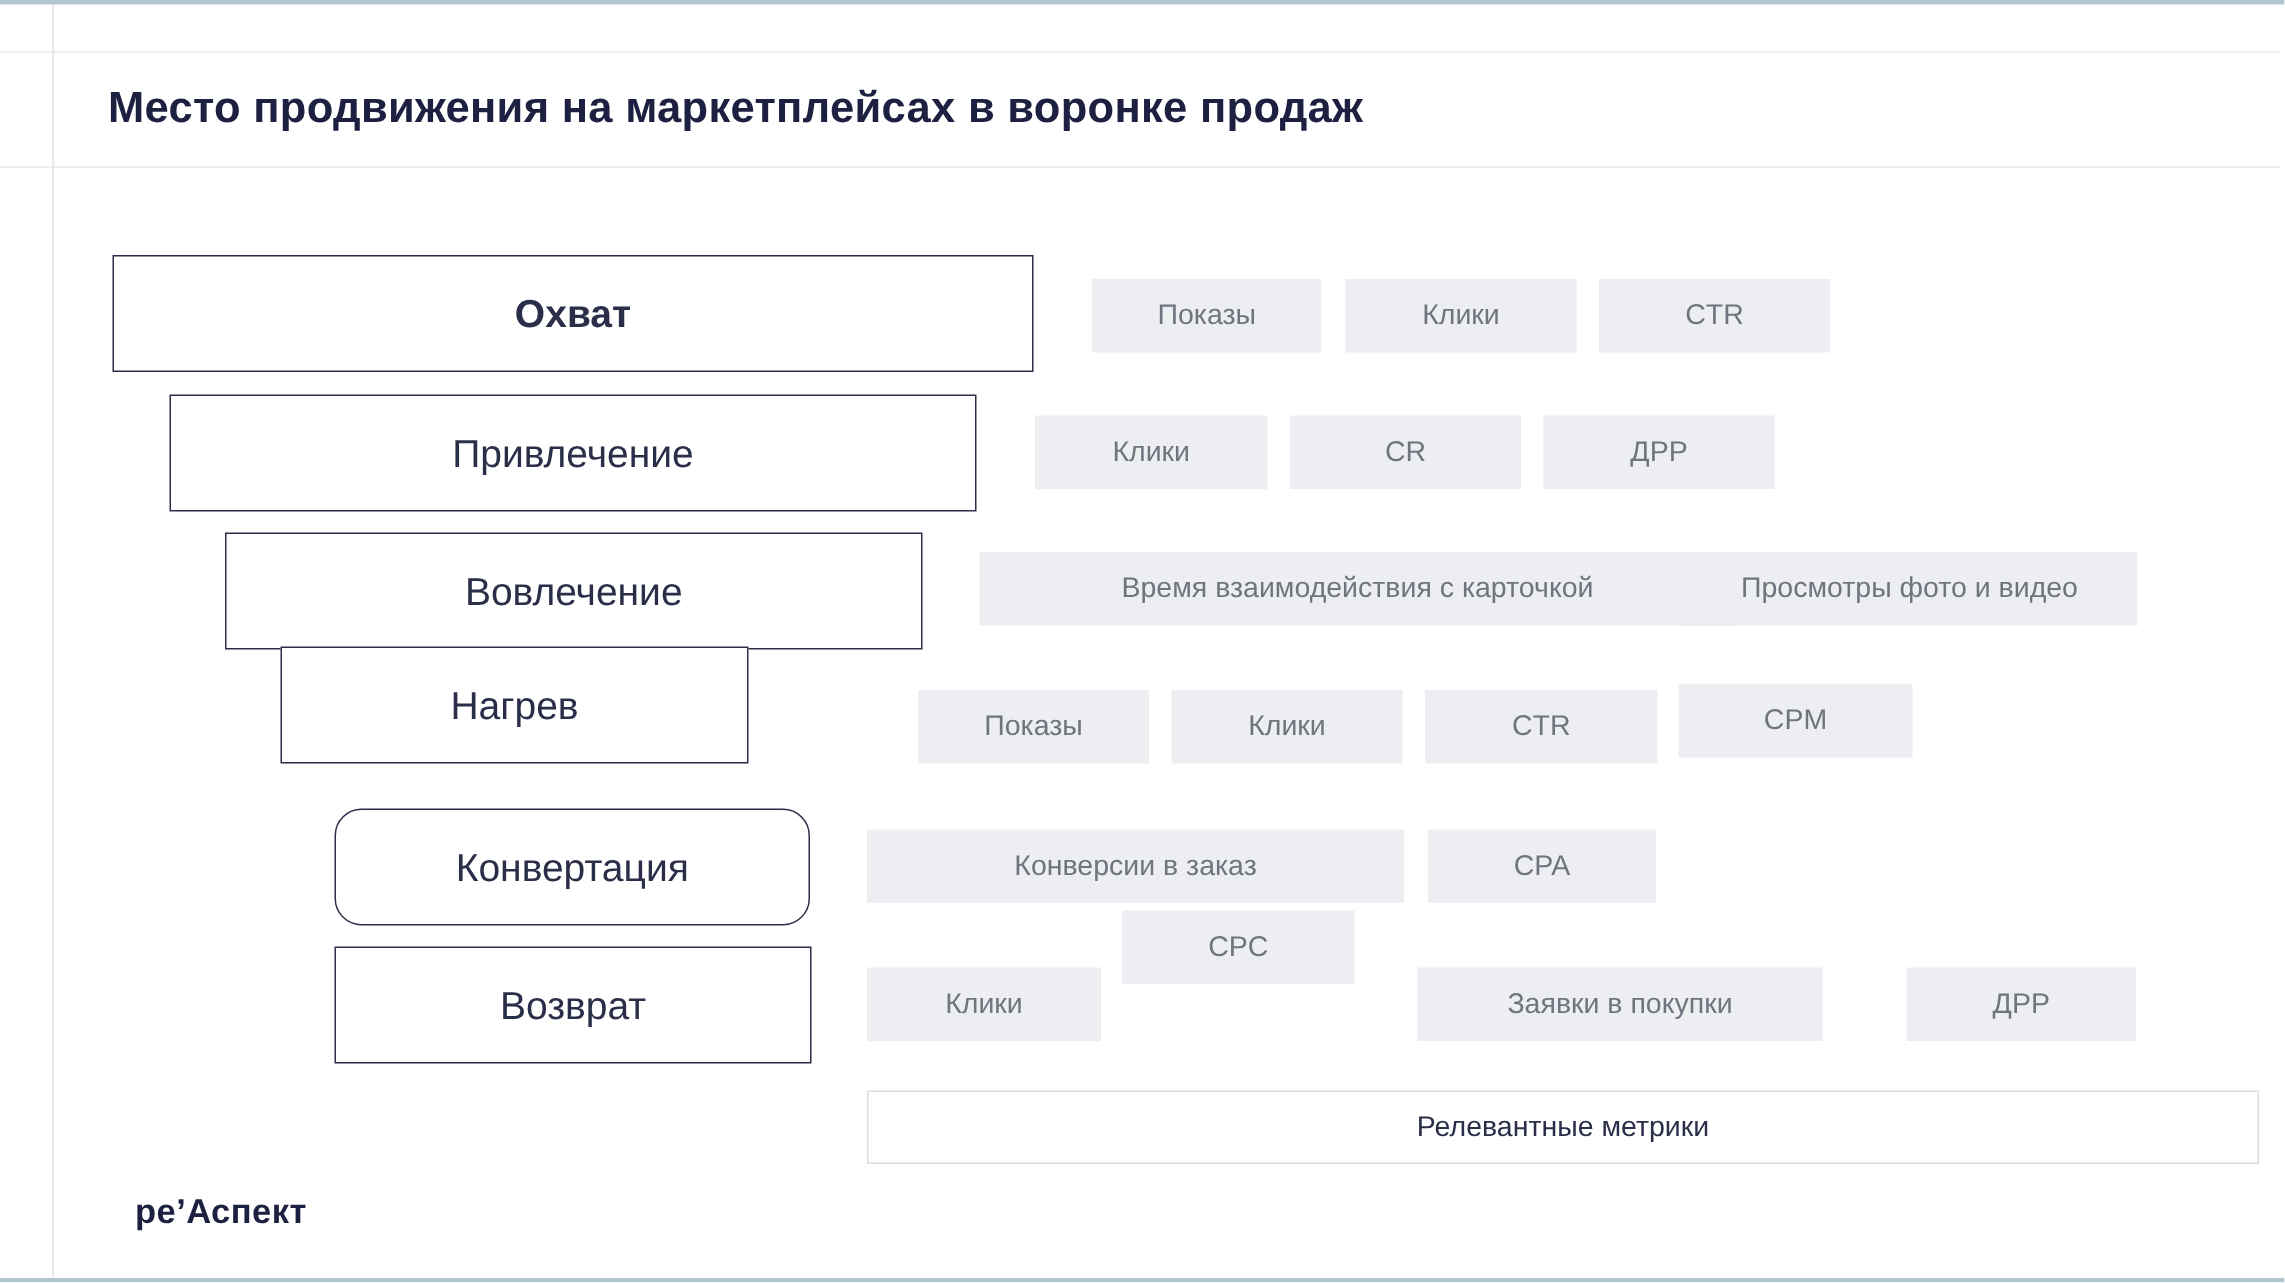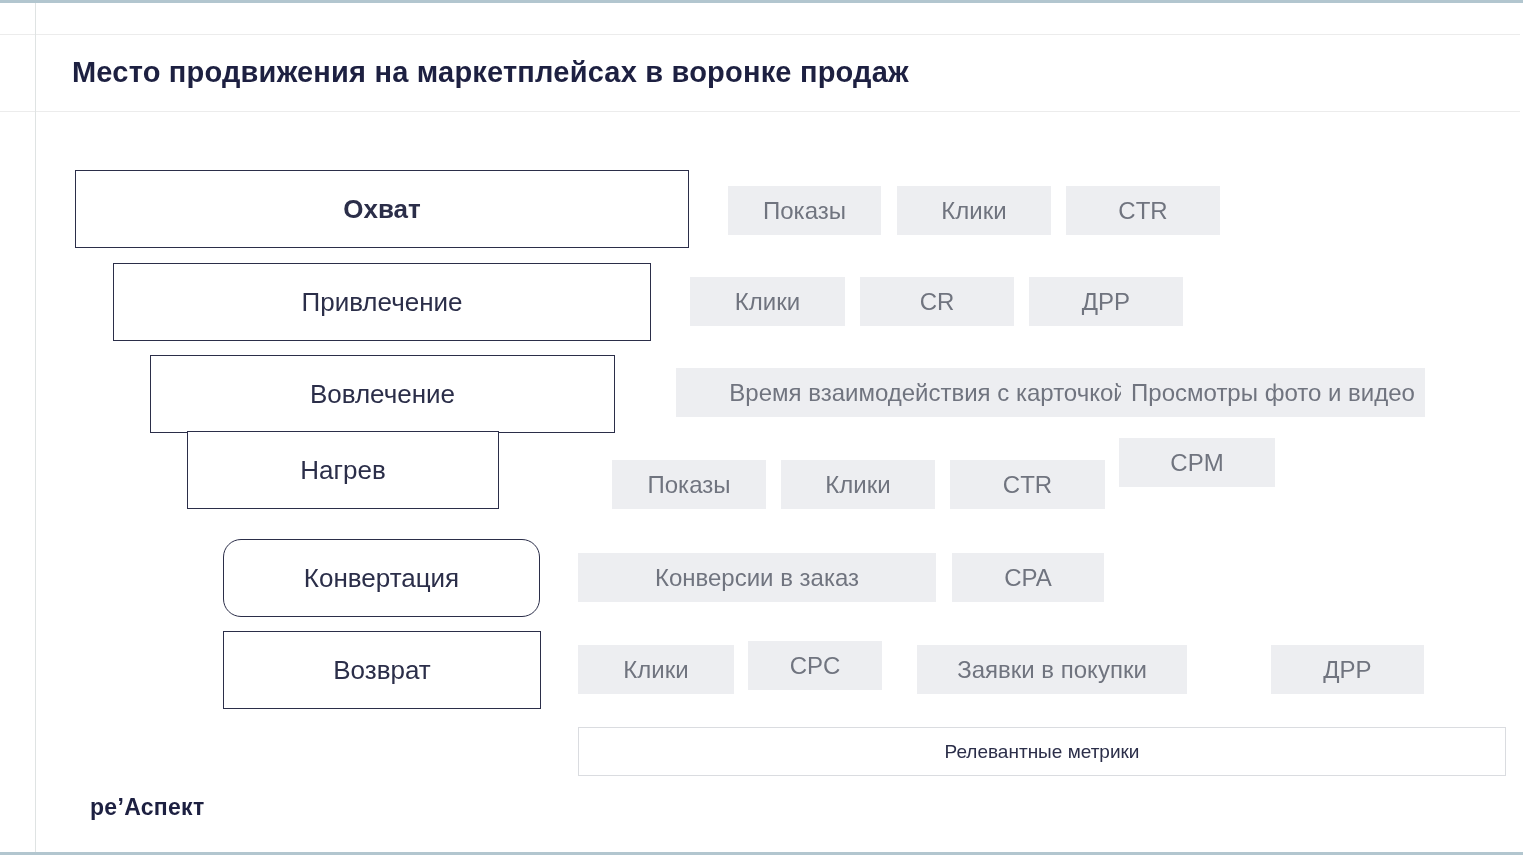--- a/index.html
+++ b/index.html
@@ -49,21 +49,21 @@
     color: #2b2e49;
   }
 
   .chip {
     position: absolute;
     height: 49px;
     background: #edeef1;
     display: flex;
     align-items: center;
     justify-content: center;
-    font-size: 24px;
+    font-size: 19px;
     color: #70747f;
     box-sizing: border-box;
     white-space: nowrap;
   }
 
   .footer-box {
     position: absolute;
     left: 578px;
     top: 727px;
     width: 928px;
@@ -122,33 +122,33 @@
   </div>
 
   <div class="chip" style="left:728px;  top:186px; width:153px;">Показы</div>
   <div class="chip" style="left:897px;  top:186px; width:154px;">Клики</div>
   <div class="chip" style="left:1066px; top:186px; width:154px;">CTR</div>
 
   <div class="chip" style="left:690px;  top:277px; width:155px;">Клики</div>
   <div class="chip" style="left:860px;  top:277px; width:154px;">CR</div>
   <div class="chip" style="left:1029px; top:277px; width:154px;">ДРР</div>
 
-  <div class="chip" style="left:676px;  top:368px; width:504px;">Время взаимодействия с карточкой</div>
+  <div class="chip" style="left:653px;  top:368px; width:504px;">Время взаимодействия с карточкой</div>
   <div class="chip" style="left:1121px; top:368px; width:304px;">Просмотры фото и видео</div>
 
   <div class="chip" style="left:612px;  top:460px; width:154px;">Показы</div>
   <div class="chip" style="left:781px;  top:460px; width:154px;">Клики</div>
   <div class="chip" style="left:950px;  top:460px; width:155px;">CTR</div>
-  <div class="chip" style="left:1119px; top:438px; width:156px;">CPM</div>
+  <div class="chip" style="left:1119px; top:456px; width:156px;">CPM</div>
 
   <div class="chip" style="left:578px;  top:553px; width:358px;">Конверсии в заказ</div>
   <div class="chip" style="left:952px;  top:553px; width:152px;">CPA</div>
 
   <div class="chip" style="left:578px;  top:645px; width:156px;">Клики</div>
-  <div class="chip" style="left:748px;  top:641px; width:134px;">CPC</div>
-  <div class="chip" style="left:917px;  top:645px; width:270px;">Заявки в покупки</div>
+  <div class="chip" style="left:748px;  top:607px; width:155px;">CPC</div>
+  <div class="chip" style="left:945px;  top:645px; width:270px;">Заявки в покупки</div>
   <div class="chip" style="left:1271px; top:645px; width:153px;">ДРР</div>
 
   <div class="footer-box">Релевантные метрики</div>
 
   <div class="logo">ре’Аспект</div>
 
 </div>
 
 </body></html>

